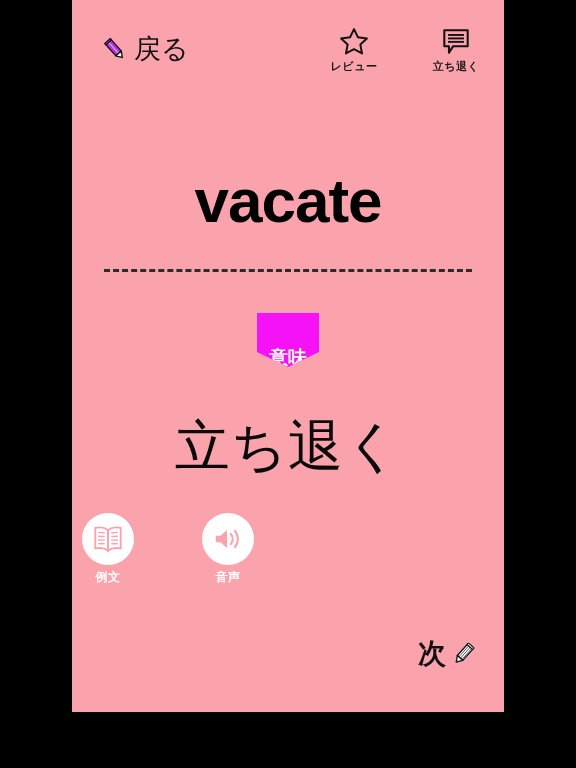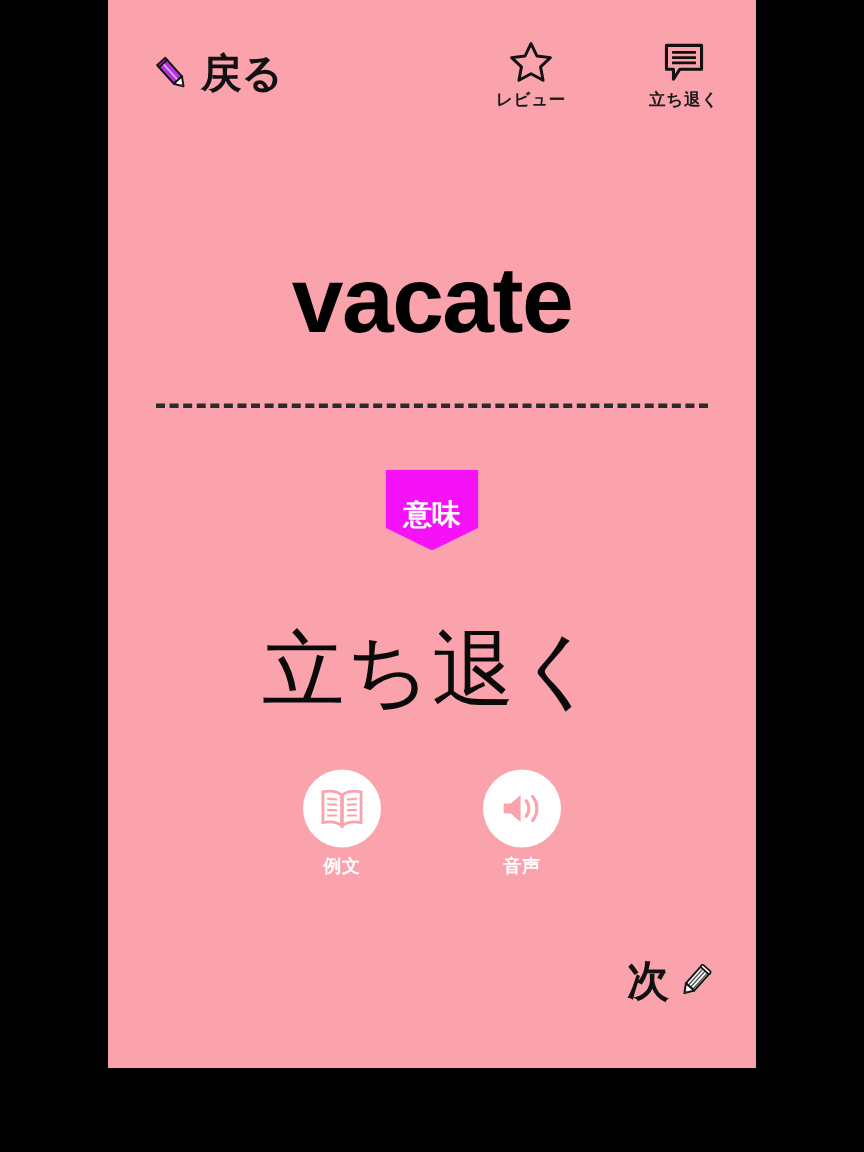--- a/index.html
+++ b/index.html
@@ -23,21 +23,21 @@
   
   .topbar {
     position:absolute; left:0; top:0; width:100%; height:96px;
   }
   .back-btn {
     position:absolute; left:30px; top:36px;
     display:flex; align-items:center; gap:6px;
     cursor:pointer;
   }
   .back-label {
-    font-size:27px; font-weight:700; color:#111;
+    font-size:27px; font-weight:400; color:#111;
     letter-spacing:0px; line-height:1;
   }
   .pencil-purple { width:26px; height:26px; display:block; }
 
   .top-actions {
     position:absolute; right:16px; top:26px;
     display:flex; gap:38px;
   }
   .top-action {
     width:64px; display:flex; flex-direction:column;
@@ -66,41 +66,41 @@
 
   
   .badge-wrap {
     position:absolute; left:0; right:0; top:313px;
     display:flex; justify-content:center;
   }
   .badge {
     position:relative;
     width:62px; height:54px;
     background:#f612f6;
-    display:flex; align-items:center; justify-content:center;
+    display:flex; align-items:flex-end; justify-content:center;
     padding-top:7px;
     clip-path:polygon(0 0, 100% 0, 100% 72%, 50% 100%, 0 72%);
   }
   .badge span {
     color:#fff; font-size:19px; font-weight:700; line-height:1;
     letter-spacing:0px;
   }
 
   
   .meaning {
     position:absolute; left:0; right:0; top:393px;
     text-align:center;
     font-size:55px; font-weight:400; color:#0a0a0a;
     letter-spacing:1px; line-height:1.15;margin-top:22px;
   }
 
   
   .circle-row {
     position:absolute; left:0; right:0; top:513px;
-    display:flex; justify-content:center; gap:48px;
+    display:flex; justify-content:flex-start; gap:48px;
   }
   .circle-item {
     width:72px; display:flex; flex-direction:column;
     align-items:center; gap:4px; cursor:pointer;
   }
   .circle {
     width:52px; height:52px; border-radius:50%;
     background:#ffffff;
     display:flex; align-items:center; justify-content:center;
   }

